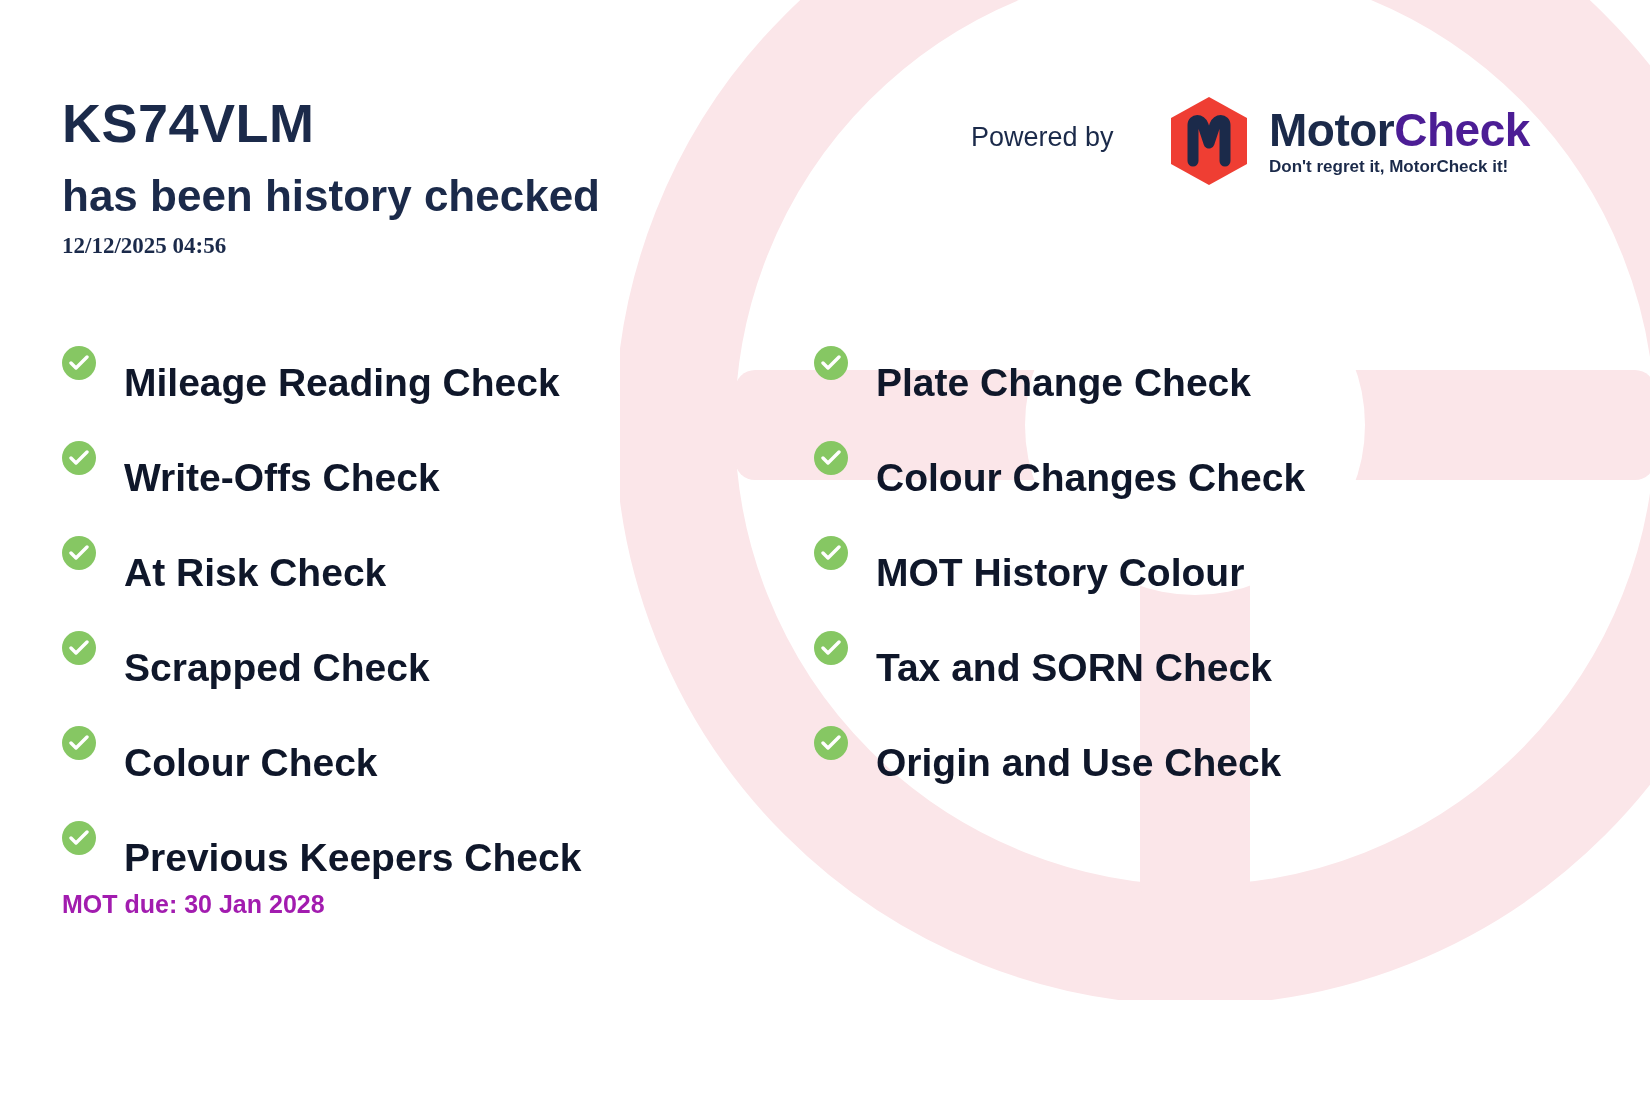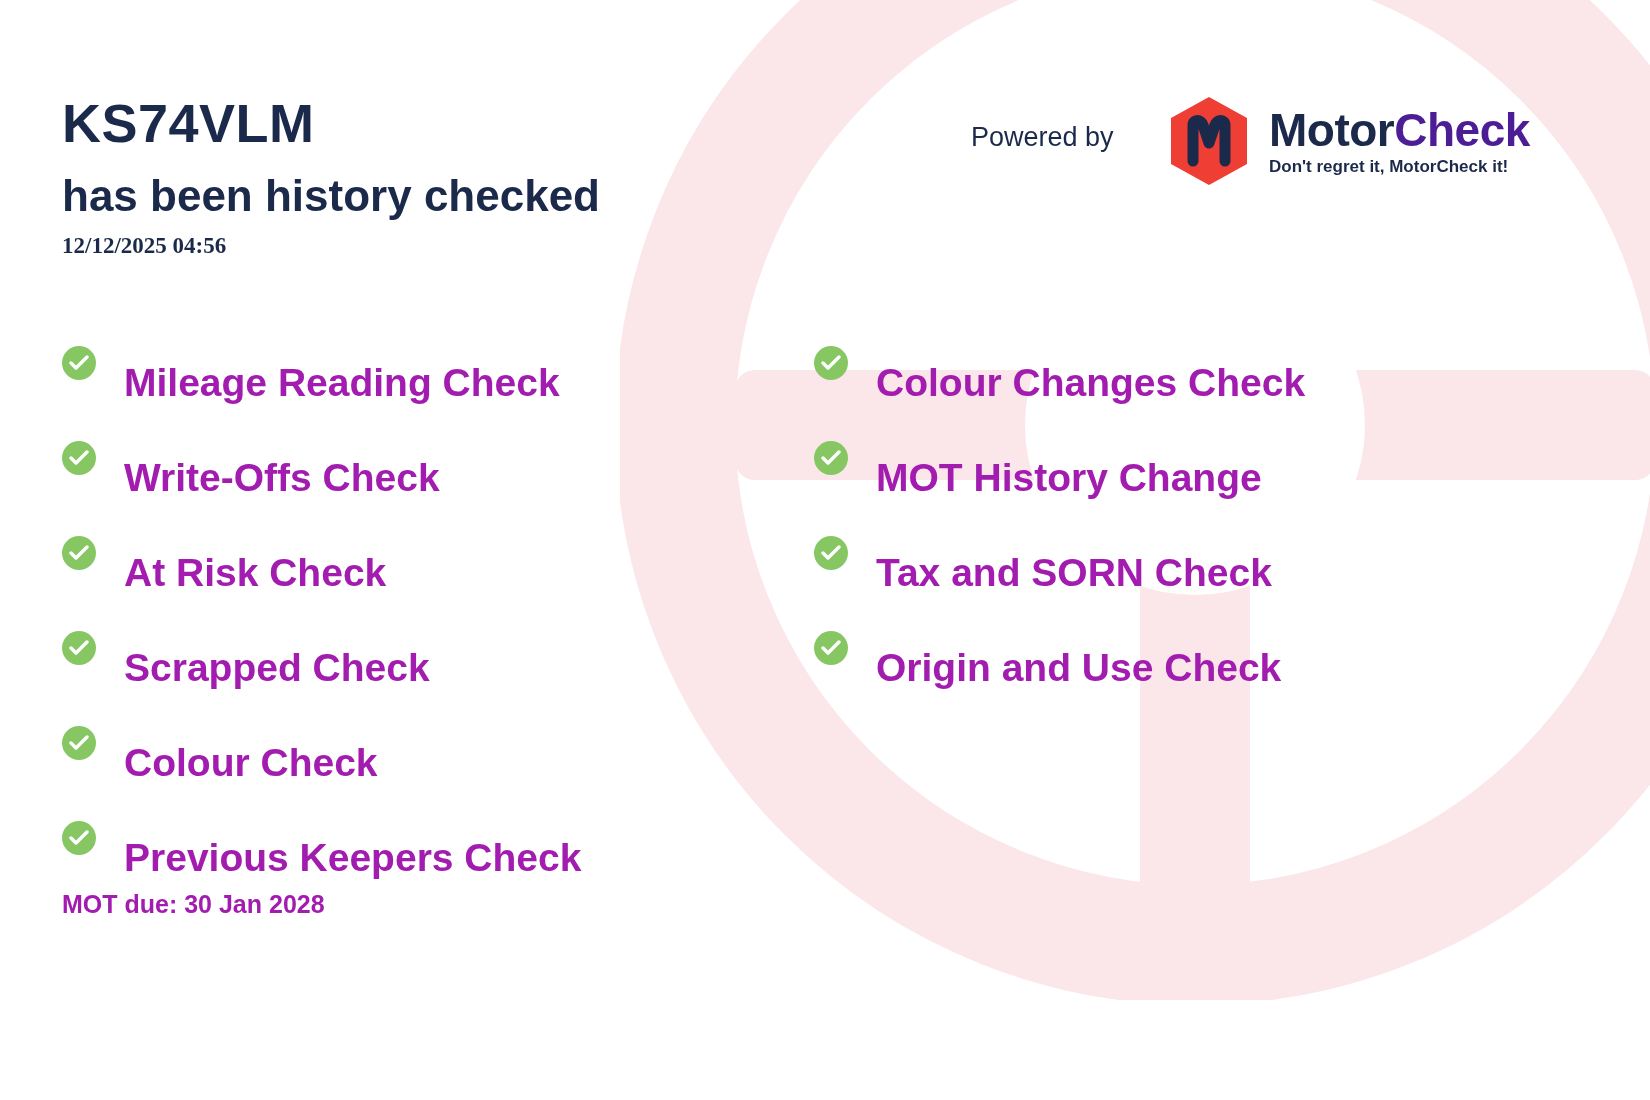--- a/index.html
+++ b/index.html
@@ -137,21 +137,21 @@
     margin-right: 28px;
   }
   .check-icon svg {
     position: absolute;
     left: 7px;
     top: 8px;
   }
   .check-label {
     font-size: 39px;
     font-weight: bold;
-    color: #a21caf;
+    color: #0f172a;
     white-space: nowrap;
     margin-top: 40px;
   }
 
   .mot-due {
     position: absolute;
     left: 62px;
     top: 890px;
     font-size: 25px;
     font-weight: bold;
@@ -255,37 +255,45 @@
                 <path d="M2 9 L7 14 L18 3" fill="none" stroke="#ffffff" stroke-width="3.4" stroke-linecap="round" stroke-linejoin="round"></path>
               </svg>
           </span>
           <span class="check-label">Previous Keepers Check</span>
         </div>
 
       </div>
 
       <div class="col col-right">
 
+        <div class="check-row">
+          <span class="check-icon">
+            <svg width="20" height="18" viewBox="0 0 20 18" aria-hidden="true">
+                <path d="M2 9 L7 14 L18 3" fill="none" stroke="#ffffff" stroke-width="3.4" stroke-linecap="round" stroke-linejoin="round"></path>
+              </svg>
+          </span>
+          <span class="check-label">Plate Change Check</span>
+        </div>
 
         <div class="check-row">
           <span class="check-icon">
             <svg width="20" height="18" viewBox="0 0 20 18" aria-hidden="true">
                 <path d="M2 9 L7 14 L18 3" fill="none" stroke="#ffffff" stroke-width="3.4" stroke-linecap="round" stroke-linejoin="round"></path>
               </svg>
           </span>
           <span class="check-label">Colour Changes Check</span>
         </div>
 
         <div class="check-row">
           <span class="check-icon">
             <svg width="20" height="18" viewBox="0 0 20 18" aria-hidden="true">
                 <path d="M2 9 L7 14 L18 3" fill="none" stroke="#ffffff" stroke-width="3.4" stroke-linecap="round" stroke-linejoin="round"></path>
               </svg>
           </span>
-          <span class="check-label">MOT History Change</span>
+          <span class="check-label">MOT History Colour</span>
         </div>
 
         <div class="check-row">
           <span class="check-icon">
             <svg width="20" height="18" viewBox="0 0 20 18" aria-hidden="true">
                 <path d="M2 9 L7 14 L18 3" fill="none" stroke="#ffffff" stroke-width="3.4" stroke-linecap="round" stroke-linejoin="round"></path>
               </svg>
           </span>
           <span class="check-label">Tax and SORN Check</span>
         </div>

